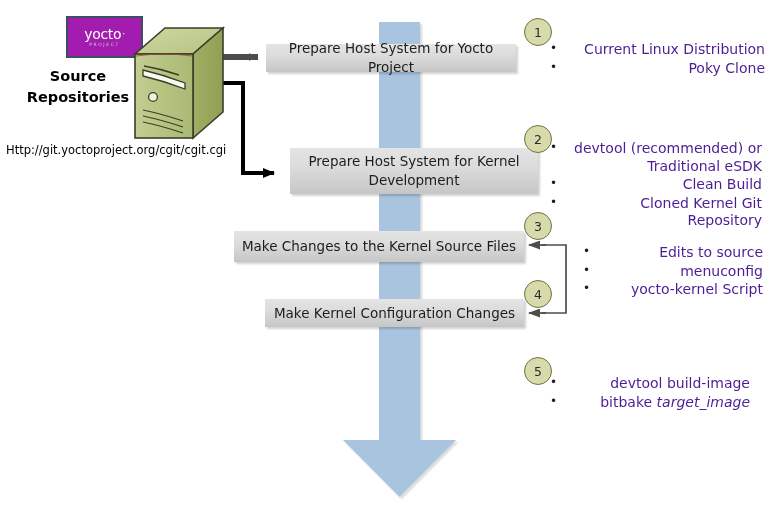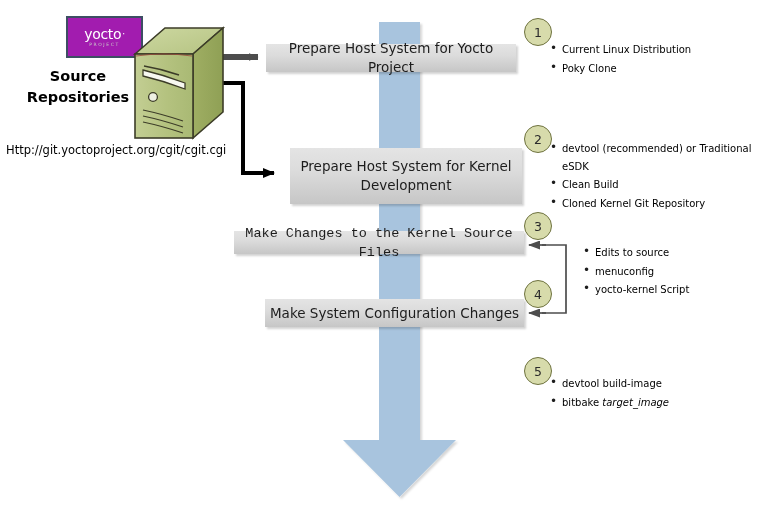--- a/index.html
+++ b/index.html
@@ -61,21 +61,21 @@
 
   
   .step-circle{
     position:absolute;width:26px;height:26px;border-radius:50%;
     background:#d7dbab;border:1.6px solid #6f7340;
     display:flex;align-items:center;justify-content:center;
     font-size:12.5px;color:#2b2b2b;z-index:9;
   }
 
   
-  .blist{position:absolute;z-index:8;font-size:10px;color:#000000;line-height:17.5px;}
+  .blist{position:absolute;z-index:8;font-size:14px;color:#4c1d95;line-height:17.5px;text-align:right;}
   .blist ul{margin:0;padding:0;list-style:none;}
   .blist li{position:relative;padding-left:12px;margin:0 0 1px 0;}
   .blist li:before{
     content:"\2022";position:absolute;left:0;top:-1px;font-size:12px;color:#1d1d1d;
   }
   .blist li i{font-style:italic;}
 
   
   .bracket{position:absolute;left:0;top:0;width:769px;height:517px;z-index:8;pointer-events:none;}
 </style>
@@ -149,25 +149,25 @@
 
     <circle cx="22" cy="71" r="4.4" fill="#eef0e2" stroke="#3c3c28" stroke-width="1.3"></circle>
 
     <path d="M12,84 Q31,88 52,95" fill="none" stroke="#3c3c28" stroke-width="1.2"></path>
     <path d="M12,90 Q31,94 52,101" fill="none" stroke="#3c3c28" stroke-width="1.2"></path>
     <path d="M12,96 Q31,100 52,107" fill="none" stroke="#3c3c28" stroke-width="1.2"></path>
   </svg>
 
   <div class="pbox" style="left:266px;top:44px;width:250px;height:28px;">Prepare Host System for Yocto Project</div>
 
-  <div class="pbox" style="left:290px;top:148px;width:232px;height:56px;padding:0 0;">Prepare Host System for Kernel Development</div>
-
-  <div class="pbox" style="left:234px;top:231px;width:290px;height:23px;font-family:Liberation Mono, monospace;">Make Changes to the Kernel Source Files</div>
-
-  <div class="pbox" style="left:265px;top:299px;width:259px;height:28px;">Make System Configuration Changes</div>
+  <div class="pbox" style="left:290px;top:148px;width:232px;height:46px;padding:0 8px;">Prepare Host System for Kernel Development</div>
+
+  <div class="pbox" style="left:234px;top:231px;width:290px;height:31px;">Make Changes to the Kernel Source Files</div>
+
+  <div class="pbox" style="left:265px;top:299px;width:259px;height:28px;">Make Kernel Configuration Changes</div>
 
 
   <svg class="bracket" viewBox="0 0 769 517" xmlns="http://www.w3.org/2000/svg">
     <defs>
       <marker id="arrLeft" markerWidth="12" markerHeight="9" refX="11" refY="4.5" orient="auto" markerUnits="userSpaceOnUse">
         <path d="M0,0 L12,4.5 L0,9 Z" fill="#4d4d4d"></path>
       </marker>
     </defs>
     <path d="M542,245 L566,245 L566,313 L542,313" fill="none" stroke="#4d4d4d" stroke-width="1.7"></path>
     <line x1="546" y1="245" x2="529" y2="245" stroke="#4d4d4d" stroke-width="1.7" marker-end="url(#arrLeft)"></line>

